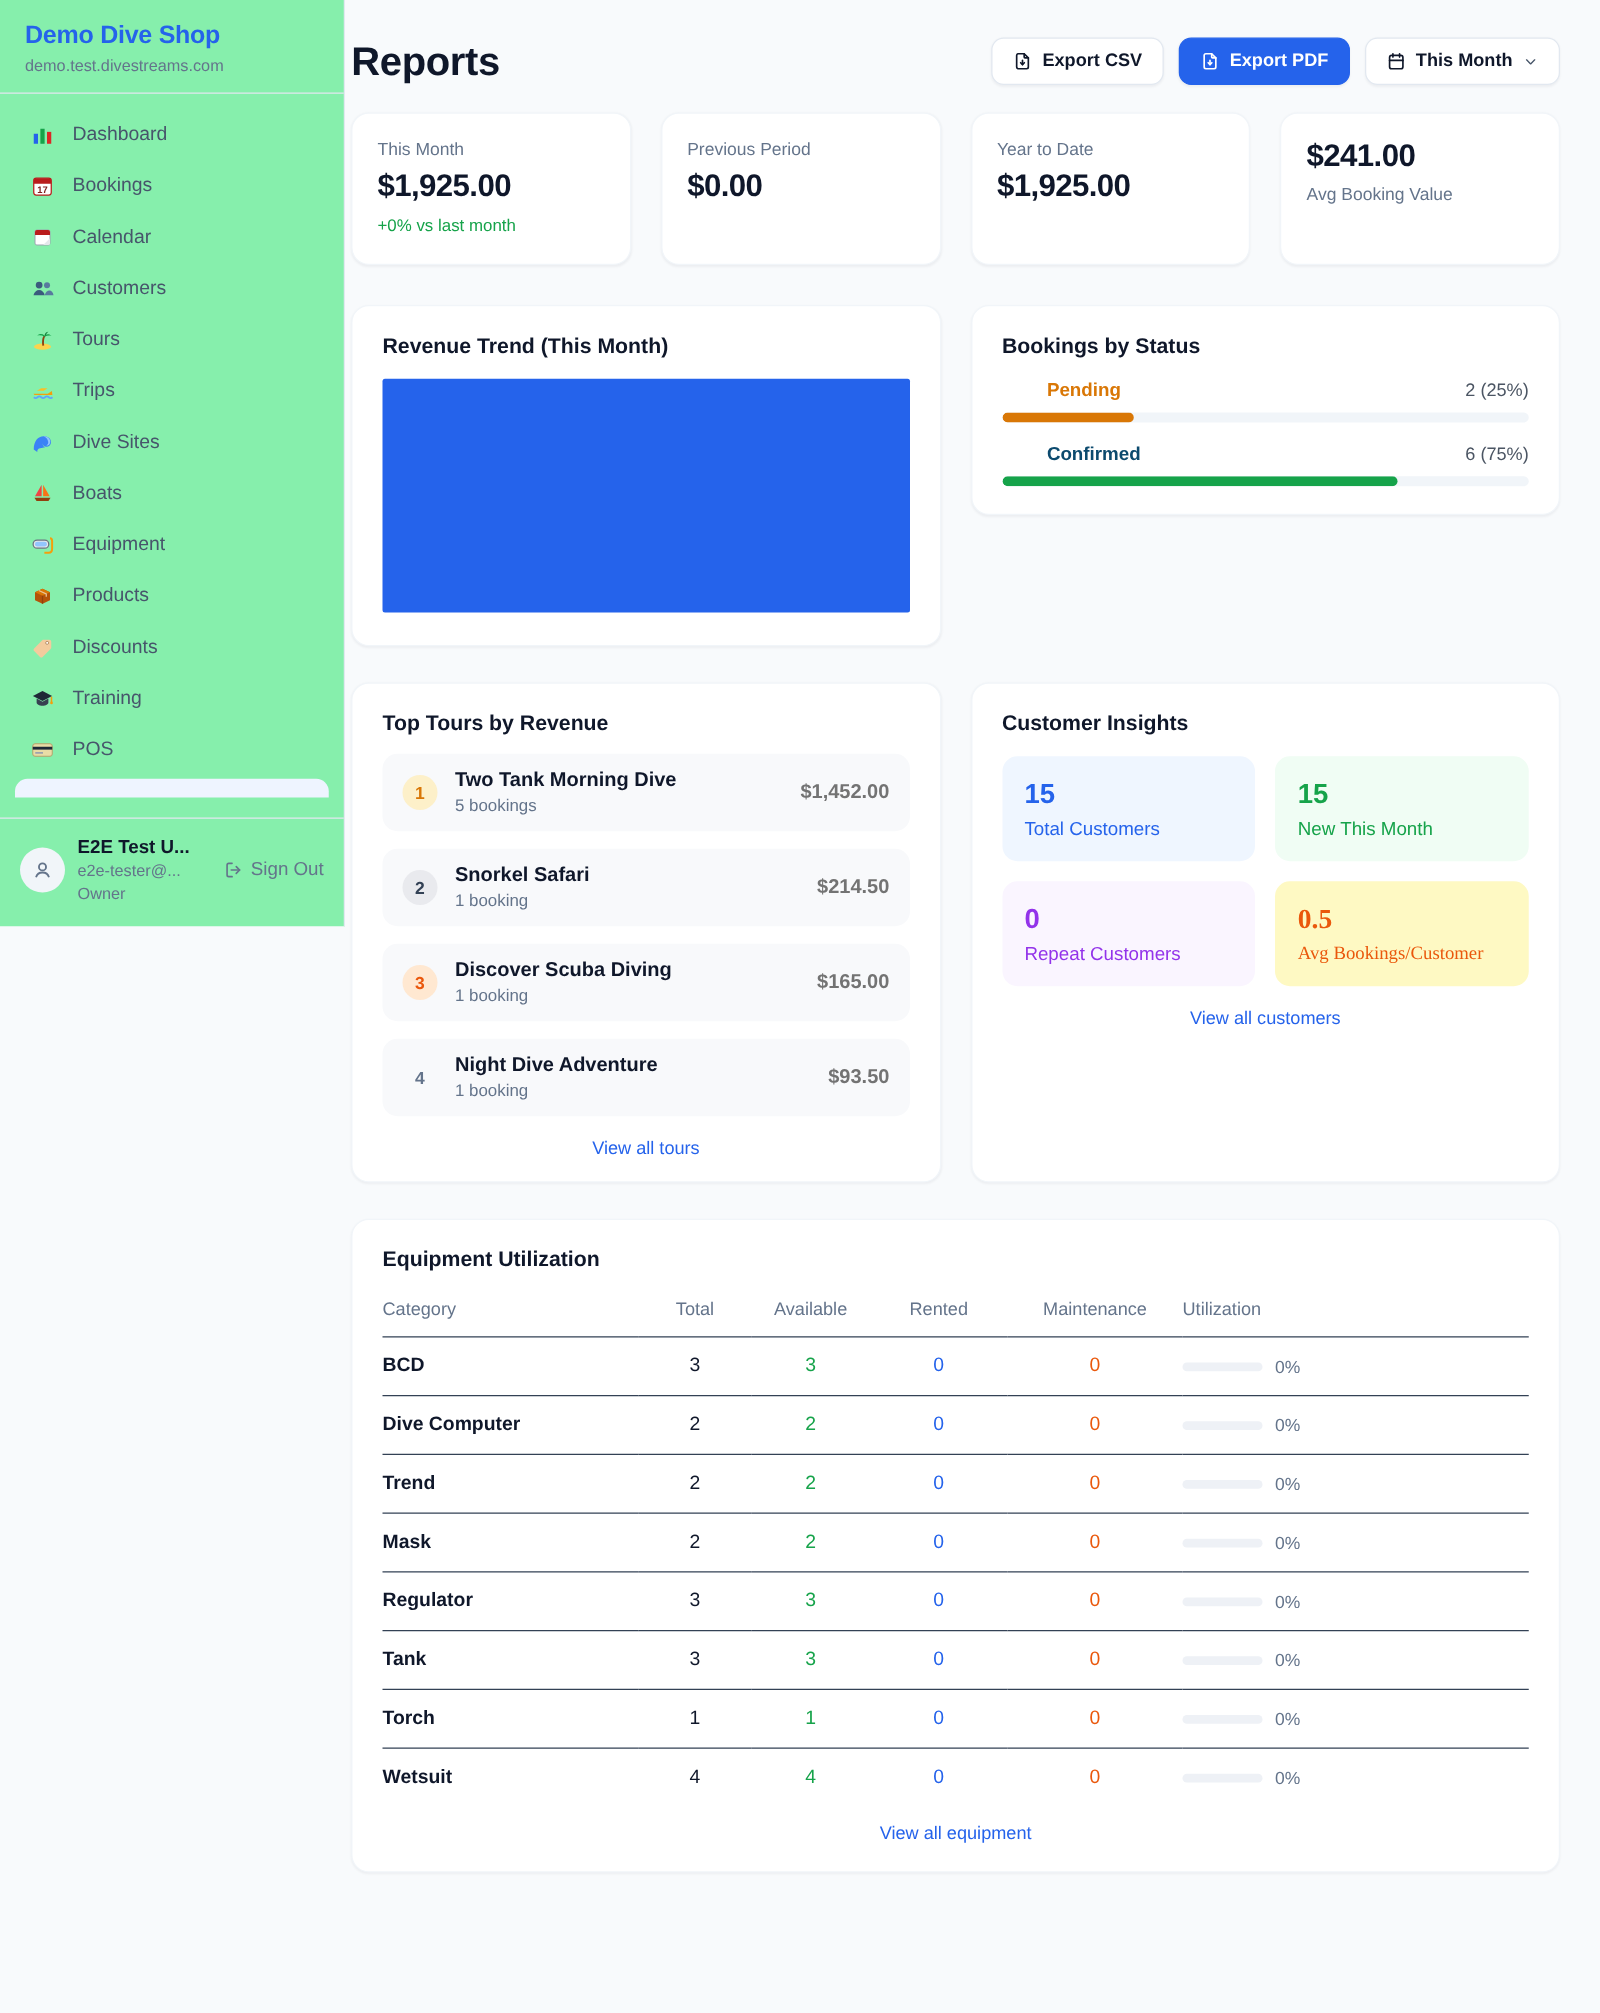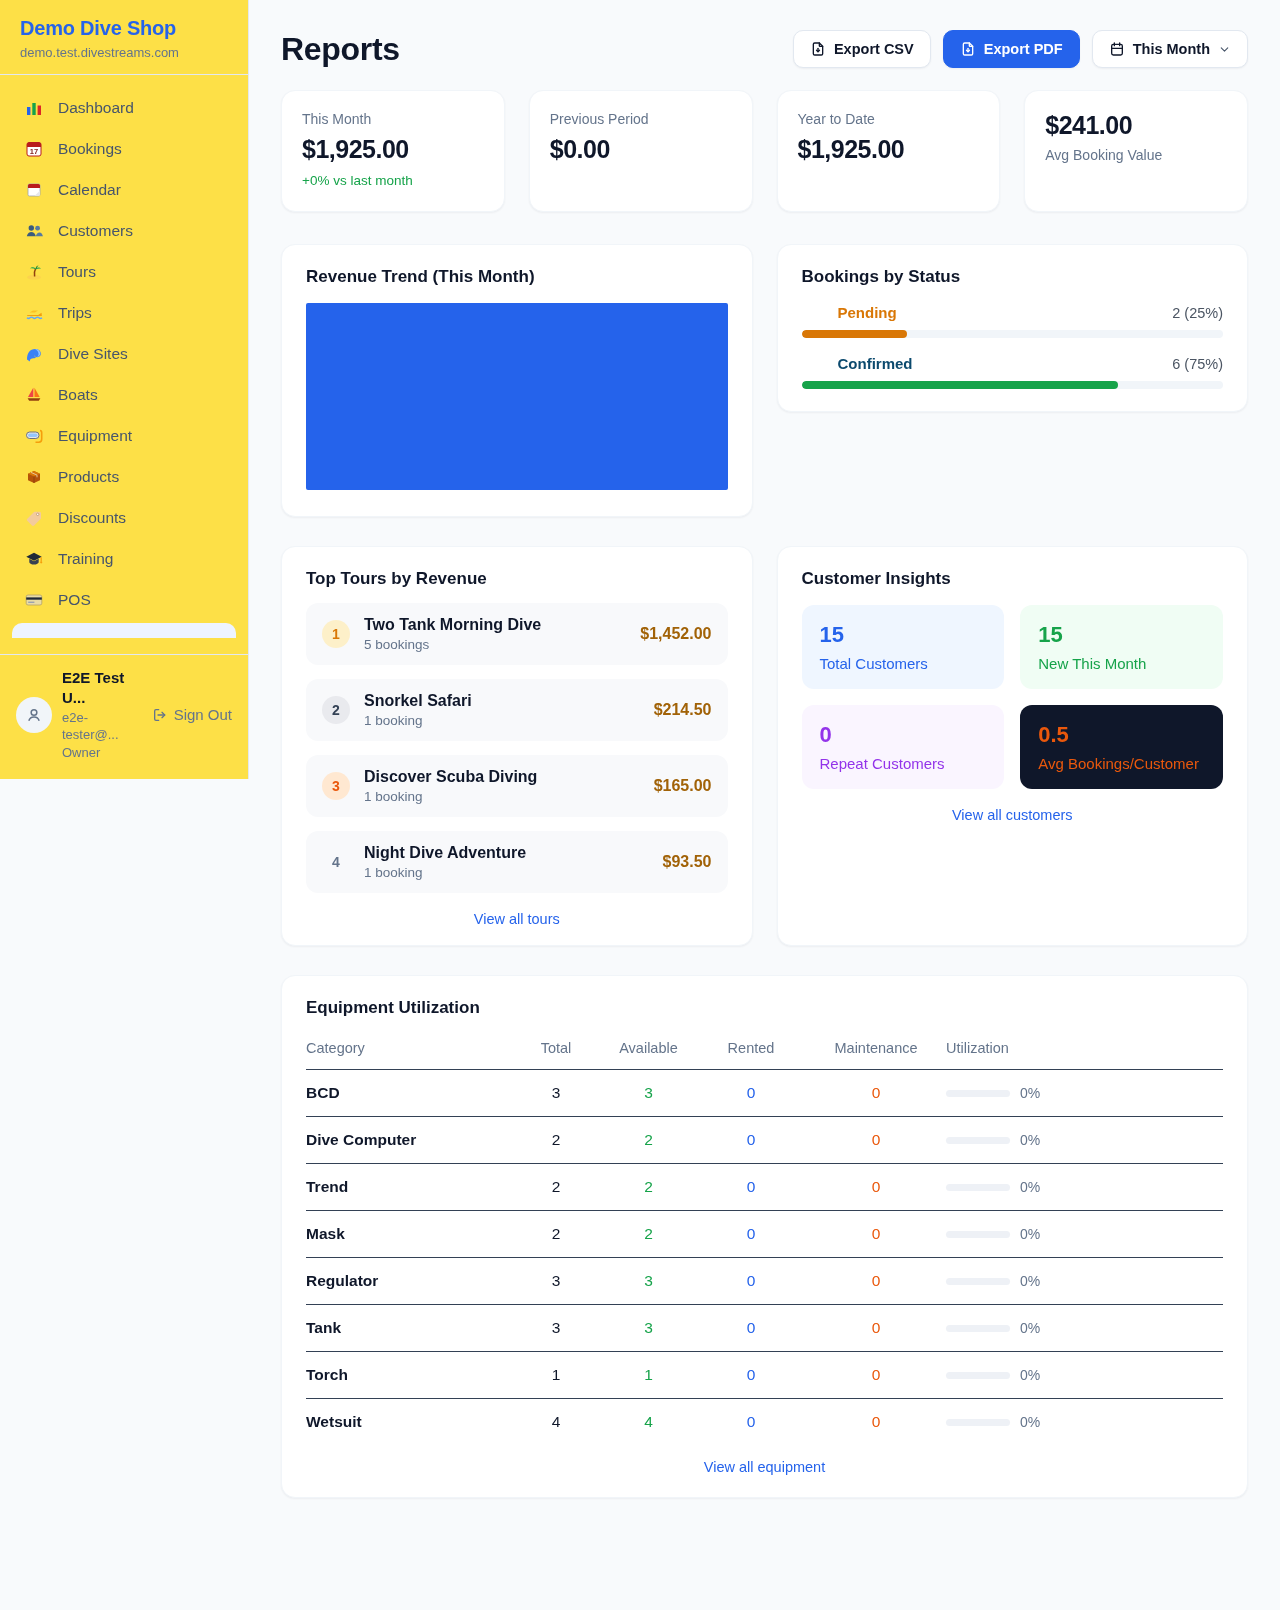--- a/index.html
+++ b/index.html
@@ -1,19 +1,19 @@
 <!DOCTYPE html>
 <html><head>
 <meta charset="utf-8">
 <style>
   * { margin:0; padding:0; box-sizing:border-box; }
   html,body { width:1280px; min-height:1610px; background:#f8fafc; font-family:"Liberation Sans", sans-serif; color:#0f172a; }
 
   
-  .sidebar { position:absolute; left:0; top:0; width:249px; background:#fde047; border-right:1px solid #e2e8f0; }
+  .sidebar { position:absolute; left:0; top:0; width:276px; background:#86efac; border-right:1px solid #e2e8f0; }
   .brand { padding:17px 20px 14px; border-bottom:1px solid #e2e8f0; }
   .brand-name { font-size:20px; font-weight:bold; color:#2563eb; letter-spacing:-0.2px; }
   .brand-domain { font-size:13px; color:#64748b; margin-top:5px; }
   .nav { padding:13px 12px 16px; }
   .nav-item { display:flex; align-items:center; gap:14px; padding:10px 12px; border-radius:10px; color:#47556b; font-size:15.5px; cursor:pointer; margin-bottom:1px; }
   .nav-item .ic { width:20px; height:20px; display:flex; align-items:center; justify-content:center; flex:0 0 20px; }
   .nav-item .ic svg { width:18px; height:18px; }
   .nav-partial { margin:3px 0 0; height:15px; border-radius:10px 10px 0 0; background:#eef4ff; }
   .user-panel { border-top:1px solid #e2e8f0; padding:13px 16px 18px; display:flex; gap:10px; }
   .avatar { width:36px; height:36px; border-radius:50%; background:#f1f5f9; display:flex; align-items:center; justify-content:center; flex:0 0 36px; align-self:center; }
@@ -59,32 +59,32 @@
 
   .tours-card { padding:22px 24px 18px; }
   .tour-row { display:flex; align-items:center; gap:14px; background:#f8f9fb; border-radius:12px; padding:13px 16px; margin-top:14px; }
   .rank { width:28px; height:28px; border-radius:50%; display:flex; align-items:center; justify-content:center; font-size:14px; font-weight:bold; flex:0 0 28px; }
   .rank.r1 { background:#fdf0c9; color:#d97706; }
   .rank.r2 { background:#e9eaee; color:#334155; }
   .rank.r3 { background:#ffe8d1; color:#ea580c; }
   .rank.r4 { background:transparent; color:#64748b; }
   .tour-name { font-size:16px; font-weight:bold; }
   .tour-sub { font-size:13.5px; color:#64748b; margin-top:3px; }
-  .tour-price { margin-left:auto; font-size:16px; font-weight:bold; color:#a16207; }
+  .tour-price { margin-left:auto; font-size:16px; font-weight:bold; color:#737373; }
   .view-link { display:block; text-align:center; color:#2563eb; font-size:14.5px; margin-top:18px; cursor:pointer; text-decoration:none; }
 
   .insights-card { padding:22px 24px; }
   .tiles { display:grid; grid-template-columns:1fr 1fr; gap:16px; margin-top:16px; }
   .tile { border-radius:12px; padding:17px 18px; }
   .tile-value { font-size:22px; font-weight:bold; }
   .tile-label { font-size:15px; margin-top:7px; }
   .tile.blue { background:#eff6ff; } .tile.blue .tile-value,.tile.blue .tile-label { color:#2563eb; }
   .tile.green { background:#f0fdf4; } .tile.green .tile-value,.tile.green .tile-label { color:#16a34a; }
   .tile.purple { background:#faf5ff; } .tile.purple .tile-value,.tile.purple .tile-label { color:#9333ea; }
-  .tile.orange { background:#0f172a; } .tile.orange .tile-value,.tile.orange .tile-label { color:#ea580c; }
+  .tile.orange { background:#fef9c3;font-family:Liberation Serif, serif; } .tile.orange .tile-value,.tile.orange .tile-label { color:#ea580c; }
 
   .equip-card { padding:22px 24px 10px; }
   table { width:100%; border-collapse:collapse; margin-top:16px; }
   th { font-size:14.5px; color:#64748b; font-weight:normal; text-align:center; padding:6px 0 13px; border-bottom:1px solid #334155; }
   th.cat, th.util { text-align:left; }
   td { font-size:15.5px; padding:14px 0; border-bottom:1px solid #334155; text-align:center; }
   td.cat { text-align:left; font-weight:bold; }
   tr:last-child td { border-bottom:none; }
   td.avail { color:#16a34a; } td.rented { color:#2563eb; } td.maint { color:#ea580c; }
   td.util { text-align:left; }

